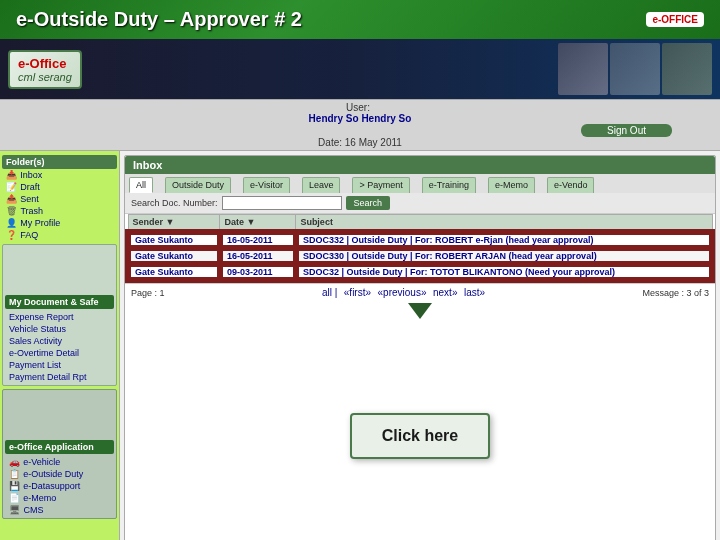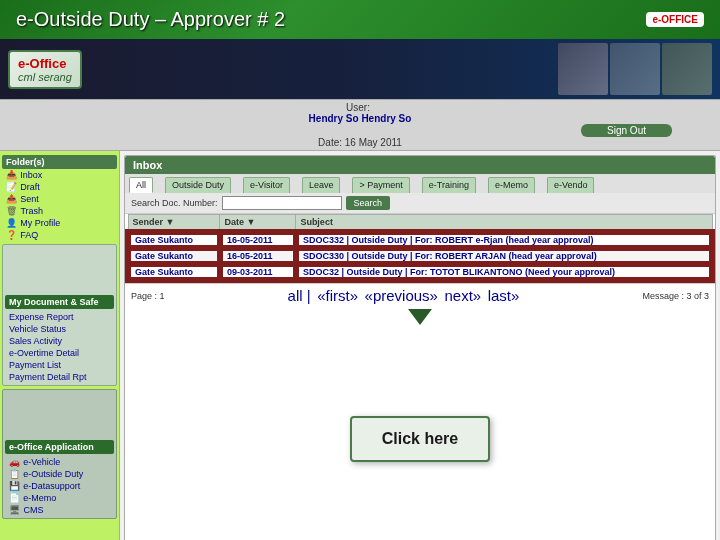--- a/index.html
+++ b/index.html
@@ -15,21 +15,21 @@
     
     #title-bar {
       background: linear-gradient(135deg, #1a6e1a 0%, #2d8f2d 40%, #1a6e1a 100%);
       padding: 8px 16px;
       display: flex;
       align-items: center;
     }
     #title-bar h1 {
       color: #fff;
       font-size: 20px;
-      font-weight: normal;
+      font-weight: bold;
       text-shadow: 1px 1px 2px #000;
     }
     #title-bar .eoffice-logo-top {
       margin-left: auto;
       background: #fff;
       border-radius: 4px;
       padding: 2px 6px;
       font-size: 10px;
       font-weight: bold;
       color: #c00;
@@ -269,21 +269,21 @@
       color: #333;
       display: flex;
       justify-content: space-between;
       align-items: center;
       border-top: 1px solid #ccc;
     }
     #pagination .nav-links a {
       color: #00008b;
       text-decoration: none;
       margin: 16px 2px;
-      font-size: 15px;
+      font-size: 10px;
     }
 
     
     #click-here-section {
       display: flex;
       justify-content: center;
       align-items: center;
       flex: 1;
       padding: 10px;
     }

